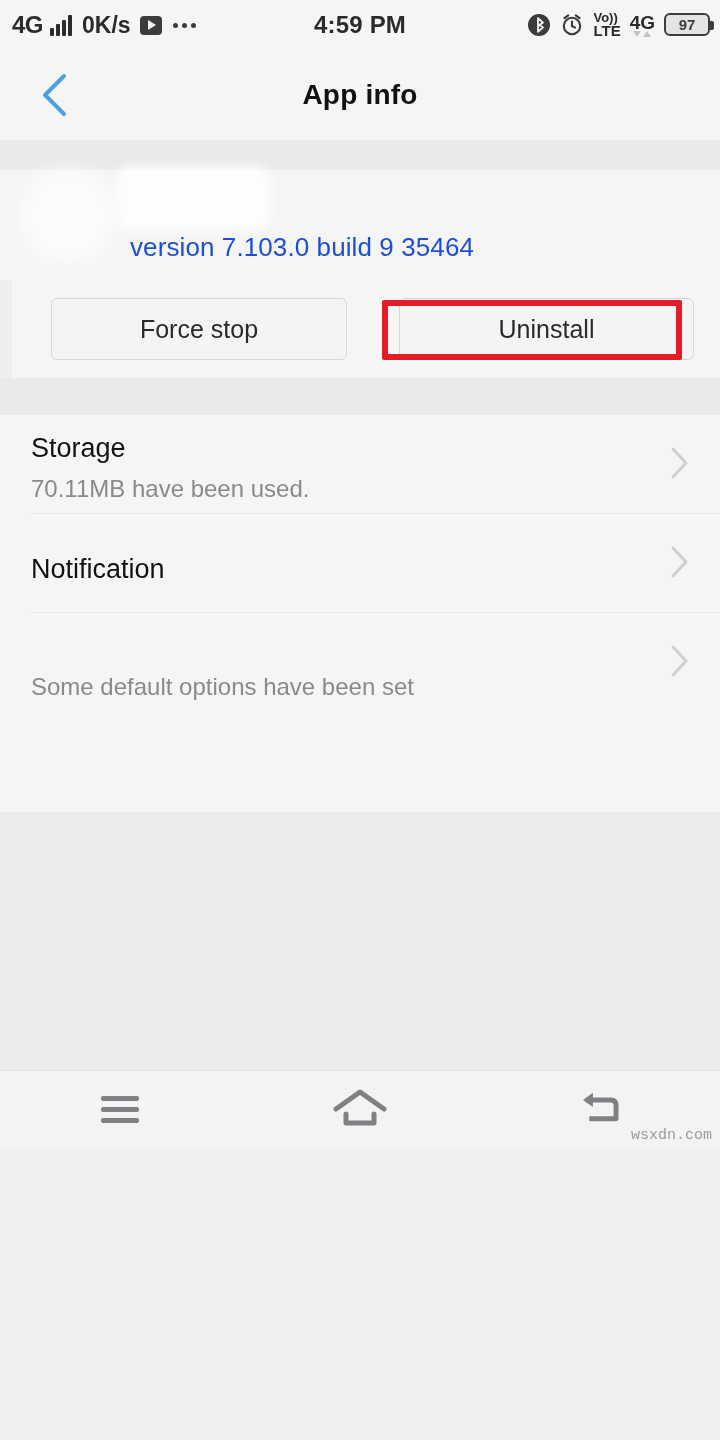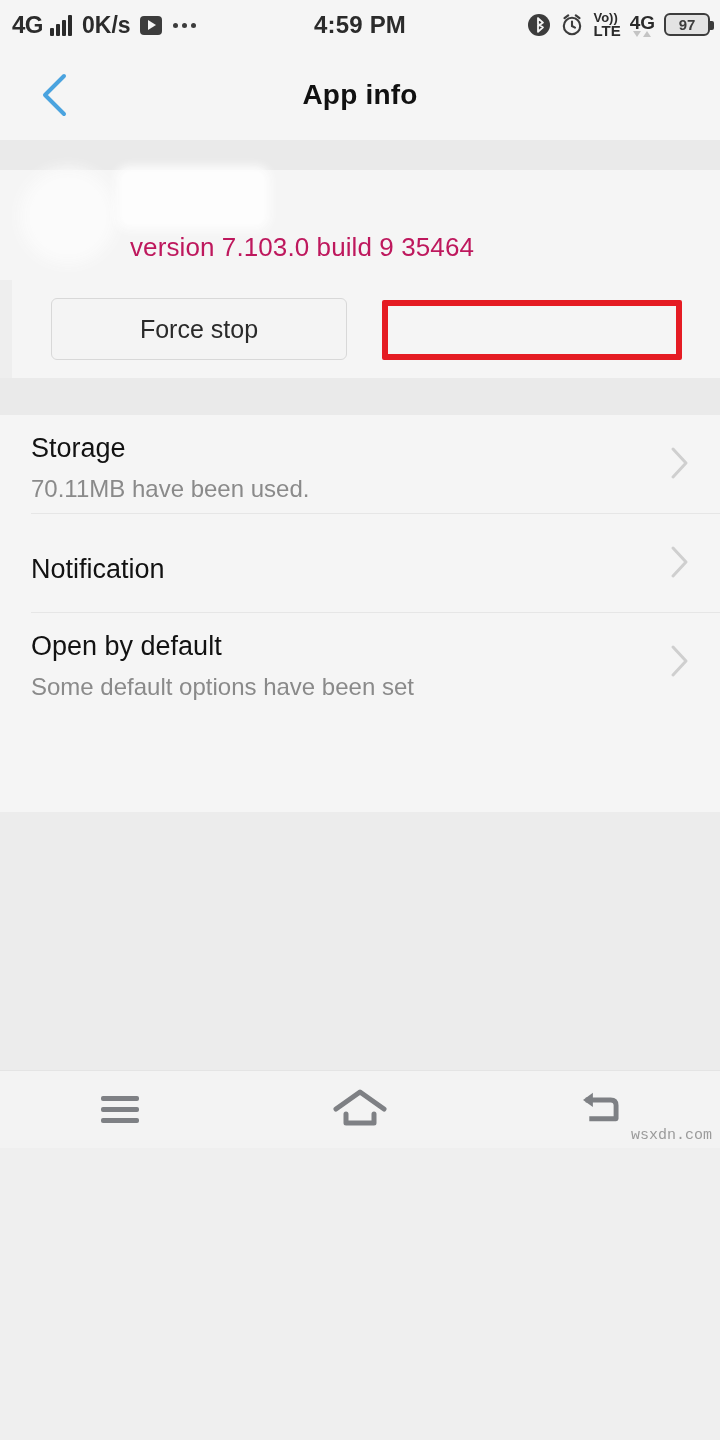--- a/index.html
+++ b/index.html
@@ -90,21 +90,21 @@
     background:#fbfbfb; border-radius:50%;
     box-shadow:0 0 14px 10px #fbfbfb;
   }
   .app-name-redact{
     position:absolute; left:122px; top:2px; width:142px; height:52px;
     background:#fdfdfd; border-radius:8px;
     box-shadow:0 0 10px 6px #fdfdfd;
   }
   .app-version{
     position:absolute; left:130px; top:62px;
-    font-size:26px; color:#be185d; letter-spacing:0.1px; white-space:nowrap;
+    font-size:26px; color:#1d4ed8; letter-spacing:0.1px; white-space:nowrap;
   }
 
   
   .actions{
     position:absolute; left:12px; top:280px; width:720px; height:98px; background:#f5f5f5;
   }
   .abtn{
     position:absolute; top:18px; height:62px;
     border:1px solid #d8d8d8; border-radius:6px; background:#f4f4f4;
     display:flex; align-items:center; justify-content:center;
@@ -222,20 +222,21 @@
   <div class="band" style="top:140px;height:30px;"></div>
 
   <div class="appcard">
     <div class="app-icon-blob"></div>
     <div class="app-name-redact"></div>
     <div class="app-version">version 7.103.0 build 9 35464</div>
   </div>
 
   <div class="actions">
     <div class="abtn force">Force stop</div>
+    <div class="abtn uninstall">Uninstall</div>
   </div>
   <div class="redbox"></div>
 
   <div class="band" style="top:378px;height:37px;"></div>
 
   <div class="listsec">
 
     <div class="row two">
       <div class="txt rtitle">Storage</div>
       <div class="txt rsub">70.11MB have been used.</div>
@@ -252,21 +253,20 @@
       <div class="txt rtitle">Notification</div>
       <span class="chev">
         <svg viewBox="0 0 20 34" width="20" height="34">
             <path d="M3 3 L16 17 L3 31" fill="none" stroke="#cfcfcf" stroke-width="3" stroke-linecap="round" stroke-linejoin="round"></path>
           </svg>
       </span>
       <div class="divider"></div>
     </div>
 
     <div class="row two">
-      <div class="txt rtitle">Open by default</div>
       <div class="txt rsub">Some default options have been set</div>
       <span class="chev">
         <svg viewBox="0 0 20 34" width="20" height="34">
             <path d="M3 3 L16 17 L3 31" fill="none" stroke="#cfcfcf" stroke-width="3" stroke-linecap="round" stroke-linejoin="round"></path>
           </svg>
       </span>
     </div>
   </div>
 
   <div class="emptyarea"></div>

